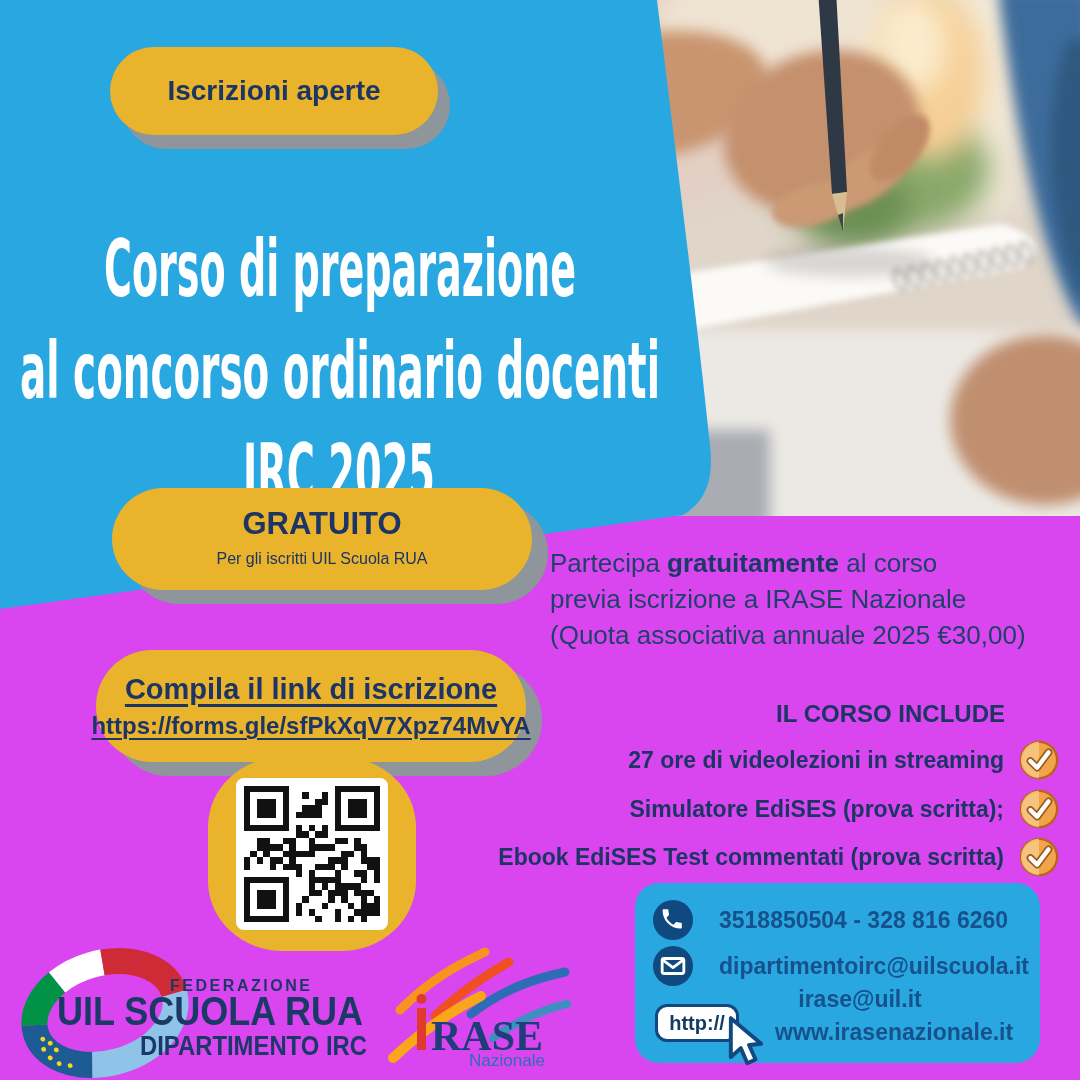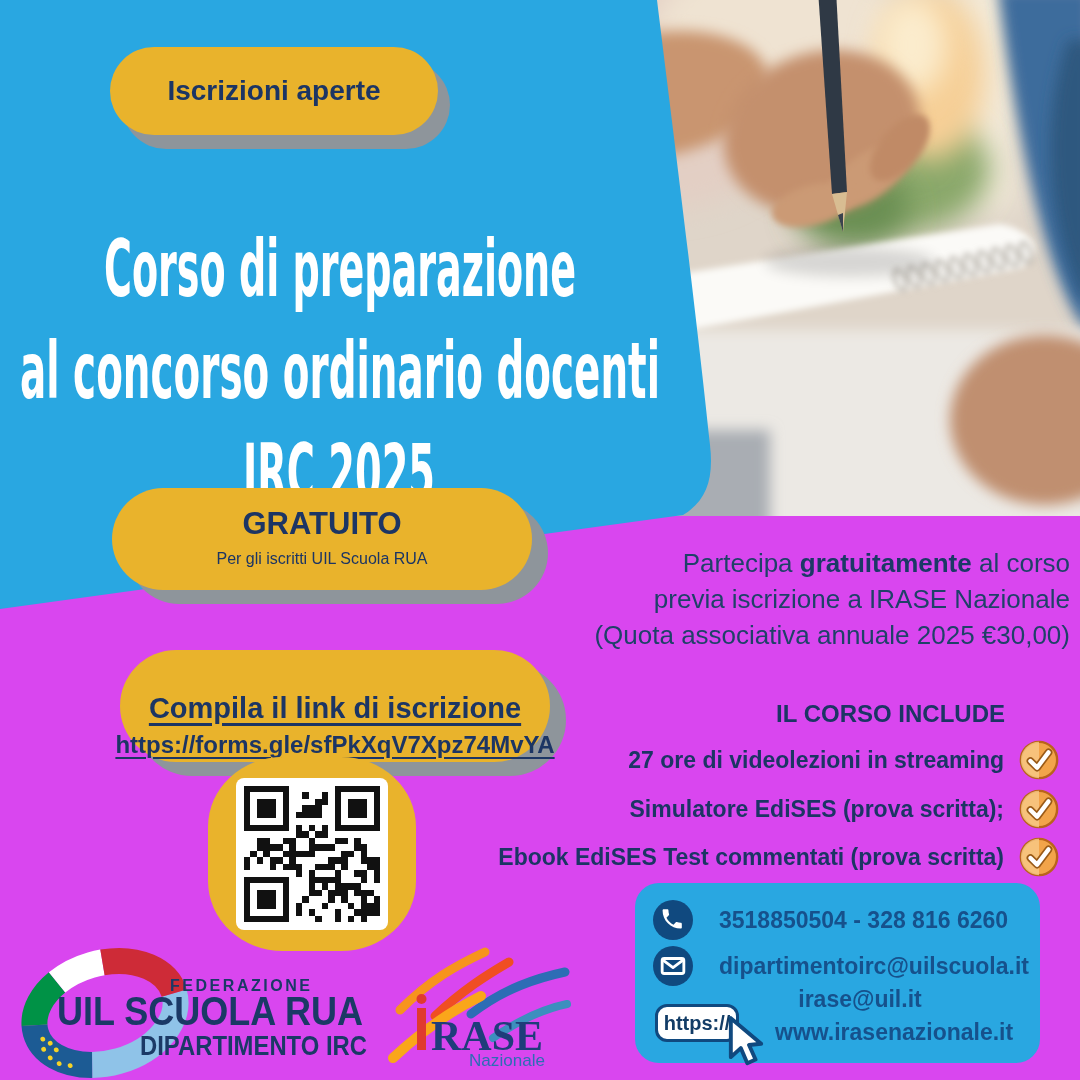--- a/index.html
+++ b/index.html
@@ -12,34 +12,34 @@
   
   .pill{position:absolute;background:#E9B32C;border-radius:60px;z-index:4;
         display:flex;flex-direction:column;align-items:center;justify-content:center;
         color:#1C3564;text-align:center;}
   .pill-badge{left:110px;top:47px;width:328px;height:88px;border-radius:44px;
         box-shadow:12px 14px 0 #8E959B;font-weight:bold;font-size:28px;}
   .pill-gratuito{left:112px;top:488px;width:420px;height:102px;border-radius:52px;
         box-shadow:16px 14px 0 #8E959B;}
   .pill-gratuito .l1{font-weight:bold;font-size:31px;line-height:40px;}
   .pill-gratuito .l2{font-weight:normal;font-size:16px;line-height:30px;}
-  .pill-signup{left:120px;top:650px;width:430px;height:112px;border-radius:56px;
-        box-shadow:16px 14px 0 #8E959B;justify-content:flex-end;}
+  .pill-signup{left:96px;top:650px;width:430px;height:112px;border-radius:56px;
+        box-shadow:16px 14px 0 #8E959B;}
   .pill-signup .l1{font-weight:bold;font-size:29px;line-height:40px;text-decoration:underline;text-decoration-thickness:3px;text-underline-offset:5px;}
   .pill-signup .l2{font-weight:bold;font-size:24px;line-height:34px;text-decoration:underline;text-decoration-thickness:2px;text-underline-offset:4px;}
   
   .title-svg{position:absolute;left:0;top:0;width:700px;height:540px;z-index:3;pointer-events:none;}
   .title-svg text{font-family:"DejaVu Sans",sans-serif;font-weight:bold;fill:#ffffff;}
   
   .qrblob{position:absolute;left:208px;top:757px;width:208px;height:194px;background:#E9B32C;
           border-radius:36%;z-index:5;display:flex;align-items:center;justify-content:center;}
   .qrwhite{width:152px;height:152px;background:#ffffff;border-radius:8px;display:flex;align-items:center;justify-content:center;}
   
   .participate{position:absolute;left:550px;top:545px;width:520px;z-index:3;color:#1F4168;
-               font-size:26px;line-height:36px;text-align:right;}
+               font-size:26px;line-height:36px;text-align:left;}
   .participate b{font-weight:bold;color:#1B3966;}
   .include-head{position:absolute;right:75px;top:700px;z-index:3;color:#1C3564;
                 font-weight:bold;font-size:24px;}
   .include-row{position:absolute;right:20px;height:44px;z-index:3;display:flex;align-items:center;
                justify-content:flex-end;gap:14px;color:#1C3564;font-weight:bold;font-size:23px;}
   .chk{width:42px;height:42px;flex:0 0 42px;}
   
   .contact{position:absolute;left:635px;top:883px;width:405px;height:180px;background:#29A7E1;
            border-radius:24px;z-index:3;color:#16518C;font-weight:bold;}
   .cicon{position:absolute;width:40px;height:40px;}
@@ -402,21 +402,21 @@
 
     <svg class="cicon" style="left:18px;top:63px;" viewBox="0 0 24 24">
       <circle cx="12" cy="12" r="12" fill="#10497F"></circle>
       <rect x="5.5" y="7.5" width="13" height="9" rx="1.2" fill="none" stroke="#ffffff" stroke-width="1.7"></rect>
       <path d="M6,8.5 L12,13 L18,8.5" fill="none" stroke="#ffffff" stroke-width="1.7" stroke-linecap="round" stroke-linejoin="round"></path>
     </svg>
     <div class="ctext" style="left:84px;top:70px;">dipartimentoirc@uilscuola.it</div>
     <div class="ctext" style="left:80px;top:103px;width:290px;text-align:center;">irase@uil.it</div>
 
     <div class="httpbadge">
-      <span>https://</span>
+      <span>http://</span>
     </div>
     <svg class="cursor" viewBox="0 0 20 24">
       <path d="M3,1 L3,19 L7.6,14.8 L10.6,21.8 L14.4,20.1 L11.4,13.4 L17,12.8 Z" fill="#ffffff" stroke="#10497F" stroke-width="1.8" stroke-linejoin="round"></path>
     </svg>
     <div class="ctext" style="left:140px;top:136px;">www.irasenazionale.it</div>
   </div>
 
   <svg class="uil-logo" viewBox="0 0 380 137">
     <g transform="rotate(-16 85 70)">
       <ellipse cx="85" cy="70" rx="72" ry="50" fill="none" stroke="#8FC3E8" stroke-width="26" pathLength="100" stroke-dasharray="32 68"></ellipse>

